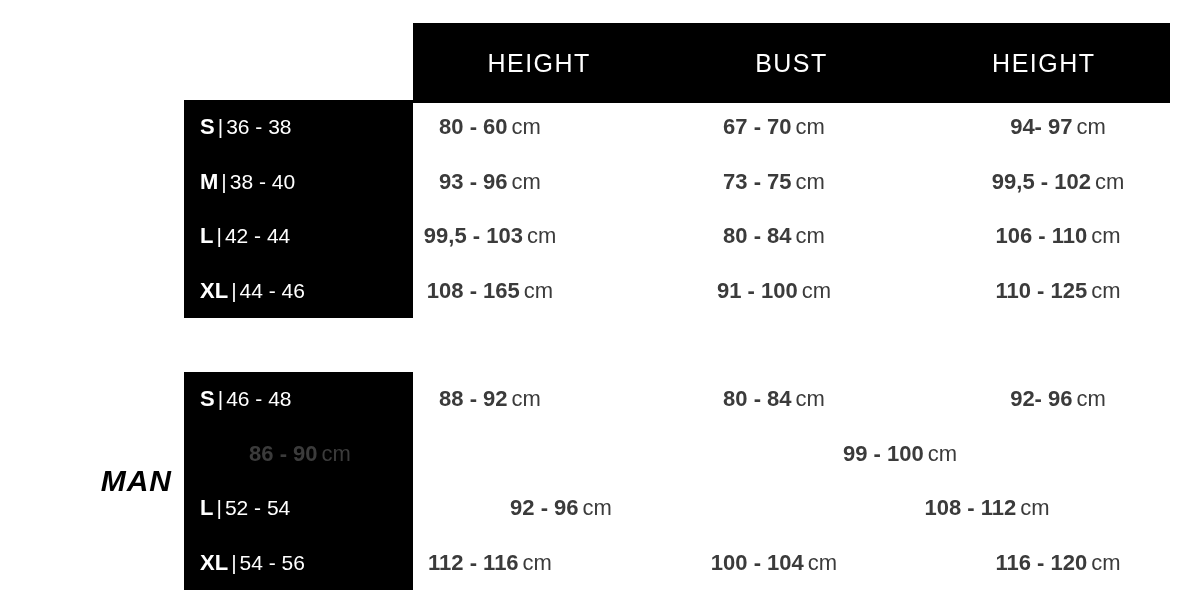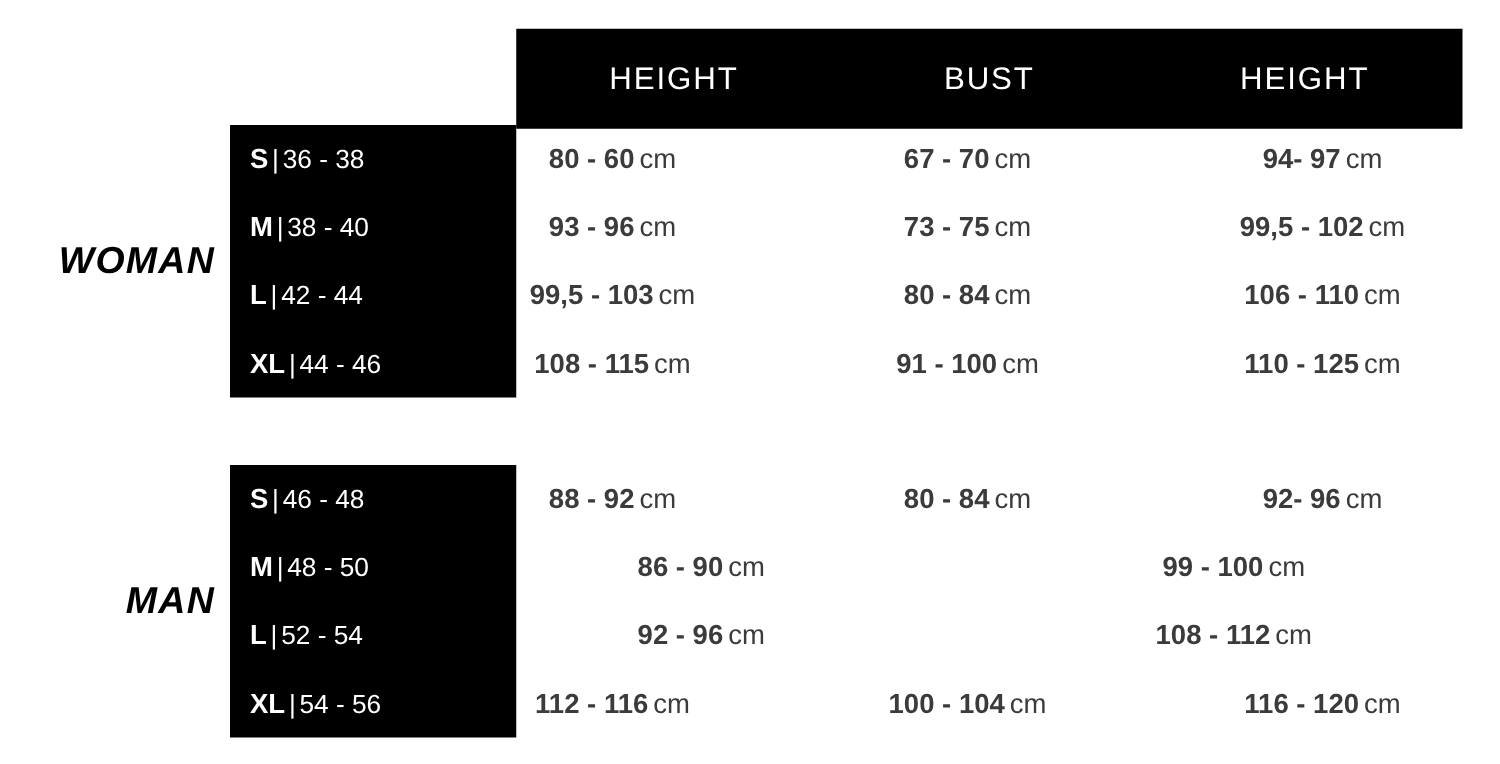--- a/index.html
+++ b/index.html
@@ -144,21 +144,20 @@
 
   <div class="header-band"></div>
   <div class="header-cells">
     <div class="header-cell">HEIGHT</div>
     <div class="header-cell">BUST</div>
     <div class="header-cell">HEIGHT</div>
   </div>
 
   <div class="group group-woman">
     <div class="size-band"></div>
-    <div class="group-label">WOMAN</div>
     <div class="rows">
 
       <div class="row">
         <div class="cell-size">
           <span class="sz">S</span><span class="sep">|</span><span class="eu">36 - 38</span>
         </div>
         <div class="cell-measure">
           <span class="val">80 - 60</span><span class="unit">cm</span>
         </div>
         <div class="cell-measure">
@@ -197,21 +196,21 @@
         <div class="cell-measure">
           <span class="val">106 - 110</span><span class="unit">cm</span>
         </div>
       </div>
 
       <div class="row">
         <div class="cell-size">
           <span class="sz">XL</span><span class="sep">|</span><span class="eu">44 - 46</span>
         </div>
         <div class="cell-measure">
-          <span class="val">108 - 115</span><span class="unit">cm</span>
+          <span class="val">108 - 165</span><span class="unit">cm</span>
         </div>
         <div class="cell-measure">
           <span class="val">91 - 100</span><span class="unit">cm</span>
         </div>
         <div class="cell-measure">
           <span class="val">110 - 125</span><span class="unit">cm</span>
         </div>
       </div>
 
     </div>
@@ -231,23 +230,20 @@
         </div>
         <div class="cell-measure">
           <span class="val">80 - 84</span><span class="unit">cm</span>
         </div>
         <div class="cell-measure">
           <span class="val">92- 96</span><span class="unit">cm</span>
         </div>
       </div>
 
       <div class="row">
-        <div class="cell-size">
-          <span class="sz">M</span><span class="sep">|</span><span class="eu">48 - 50</span>
-        </div>
         <div class="cell-measure">
           <span class="val">86 - 90</span><span class="unit">cm</span>
         </div>
         <div class="cell-measure">
           <span class="val">99 - 100</span><span class="unit">cm</span>
         </div>
       </div>
 
       <div class="row">
         <div class="cell-size">

